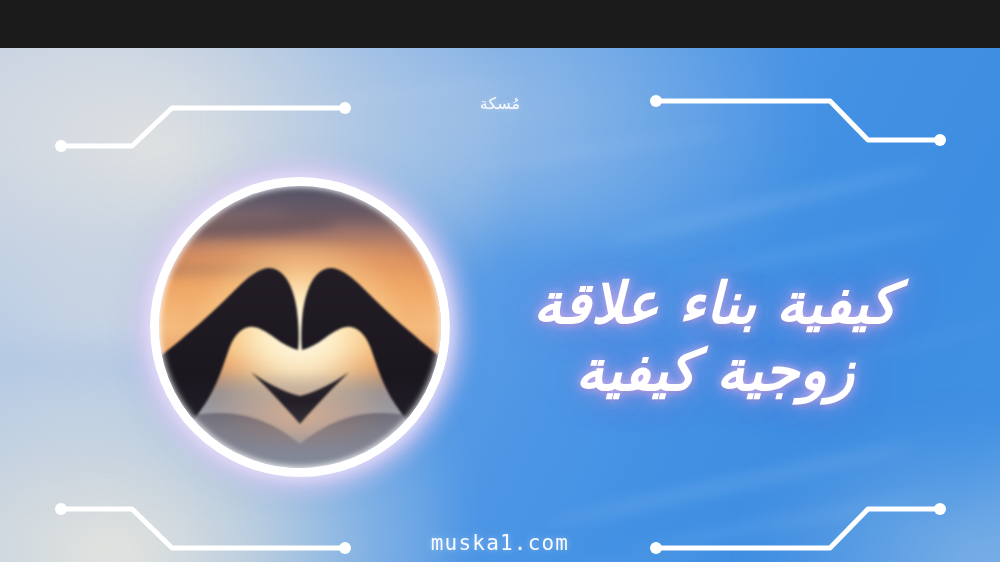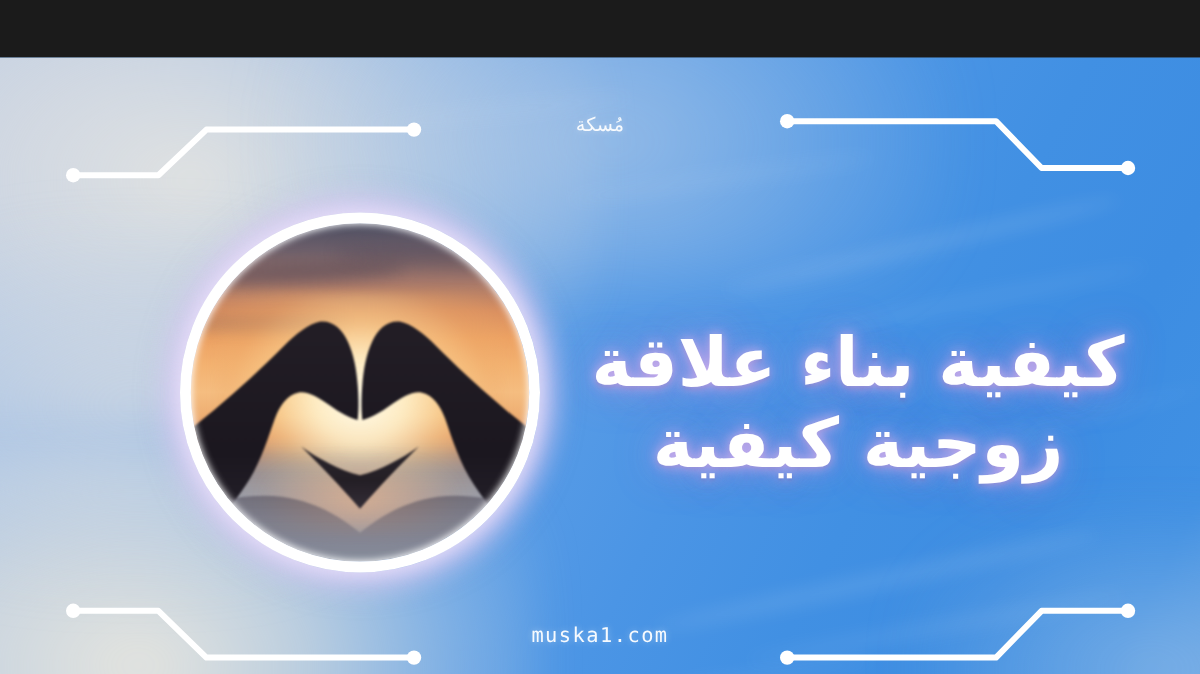--- a/index.html
+++ b/index.html
@@ -244,27 +244,27 @@
     font-weight: 700;
     font-size: 57px;
     line-height: 1.17;
     letter-spacing: 0.5px;
     text-shadow:
       0 0 10px rgba(206,176,238,0.95),
       0 0 22px rgba(186,150,230,0.70),
       0 0 40px rgba(170,135,225,0.45),
       0 2px 3px rgba(90,70,140,0.30);
   }
-  .headline .line { display: block; white-space: nowrap; }
+  .headline .line { display: block; white-space: nowrap; font-style: italic; }
   .url-bottom {
     position: absolute;
-    left: 0; right: 0; top: 472px;
+    left: 0; right: 0; top: 483px;
     text-align: center;
     color: rgba(255,255,255,0.95);
-    font-size: 17px;
+    font-size: 21px;
     letter-spacing: 1.2px;
     font-family: "DejaVu Sans Mono", "Liberation Mono", monospace;
     text-shadow: 0 0 6px rgba(255,255,255,0.40);
   }
 </style>
 </head>
 <body>
 
 <div id="canvas">
 

